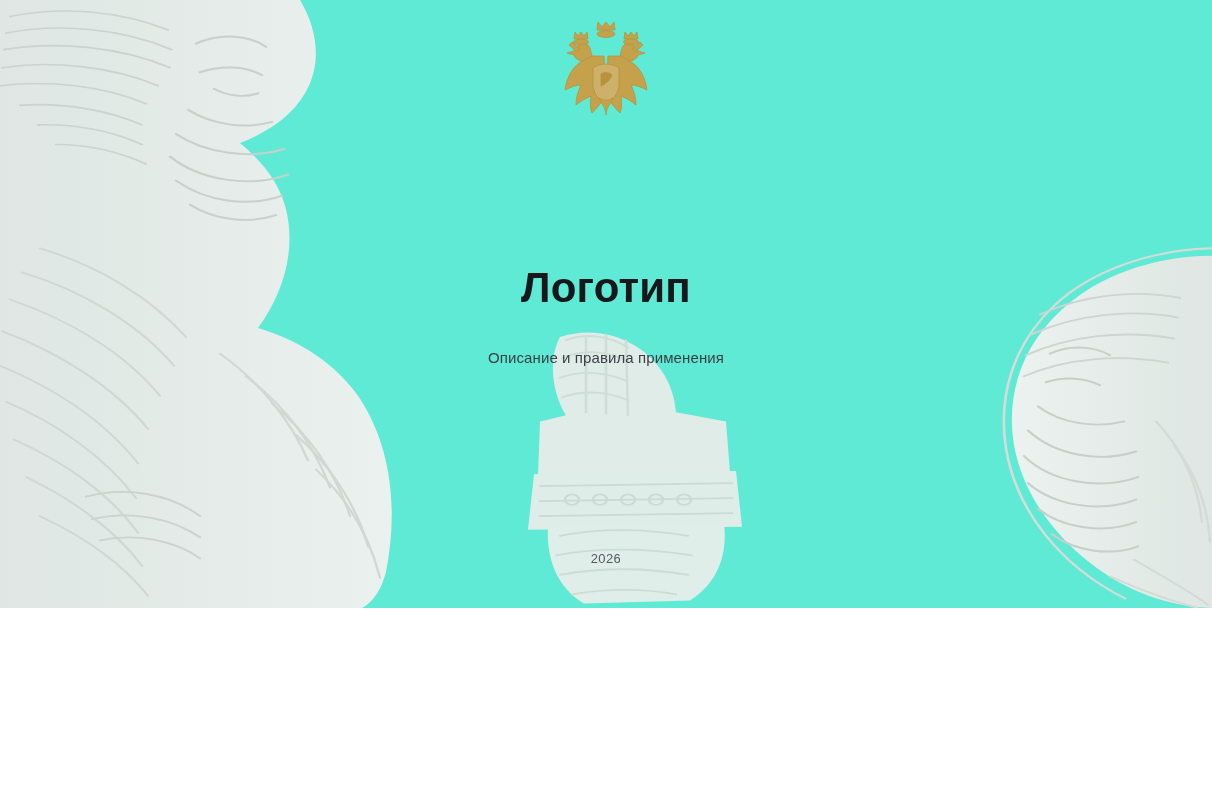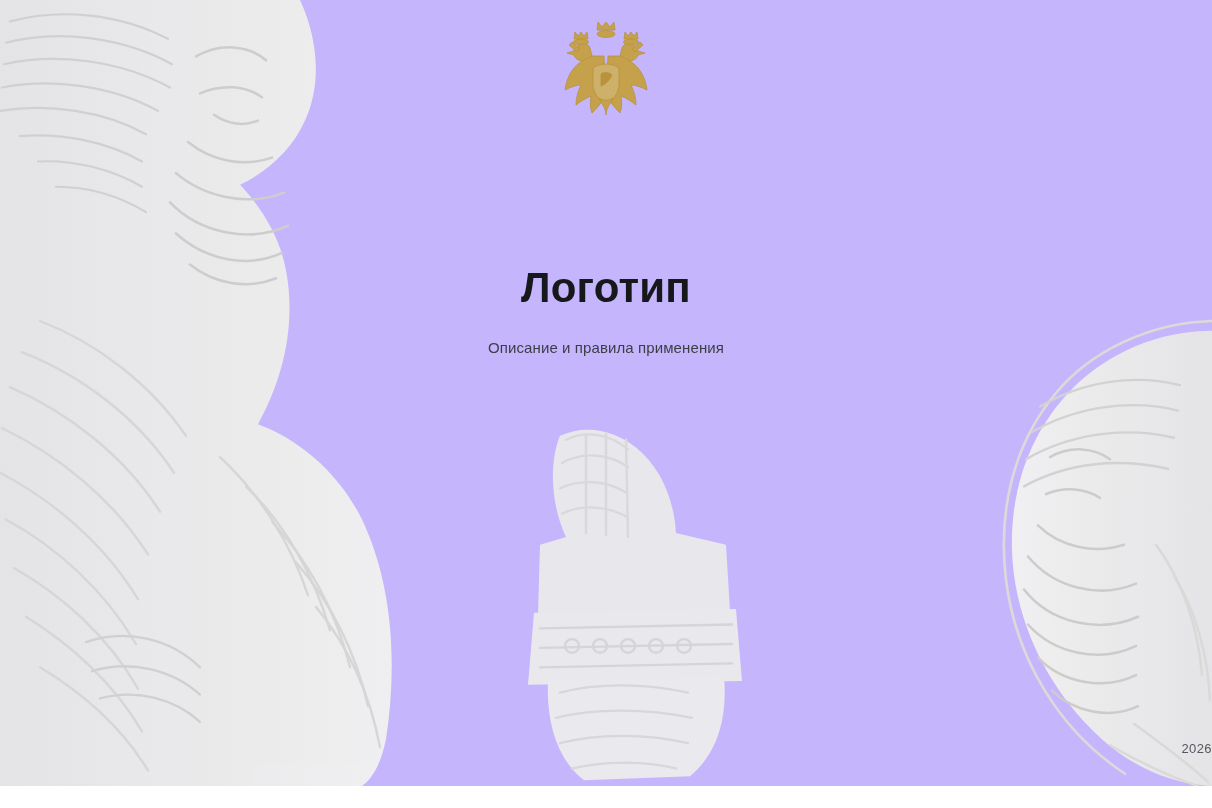--- a/index.html
+++ b/index.html
@@ -3,22 +3,22 @@
 <meta charset="utf-8">
 <style>
   html, body {
     margin: 0;
     padding: 0;
     background: #ffffff;
   }
   .page {
     position: relative;
     width: 1212px;
-    height: 786px;
-    background: #c4b5fd;
+    height: 608px;
+    background: #5eead4;
     overflow: hidden;
     font-family: "Liberation Sans", sans-serif;
   }
 
   
   .bg-art {
     position: absolute;
     inset: 0;
     pointer-events: none;
   }
@@ -57,34 +57,34 @@
   }
   .title-line2,
   .title-line3 {
     font-size: 45px;
     font-weight: 700;
     color: #16181c;
     letter-spacing: 0.2px;
     line-height: 1.32;
   }
   .subtitle {
-    margin-top: 26px;
+    margin-top: 36px;
     font-size: 15px;
     font-weight: 400;
     color: #3b3f45;
     letter-spacing: 0.1px;
   }
 
   
   .footer-year {
     position: absolute;
     left: 0;
     right: 0;
-    bottom: 30px;
-    text-align: right;
+    bottom: 42px;
+    text-align: center;
     font-size: 13px;
     color: #54585e;
     letter-spacing: 0.4px;
     z-index: 5;
   }
 </style>
 </head>
 <body>
 
 <div class="page">

